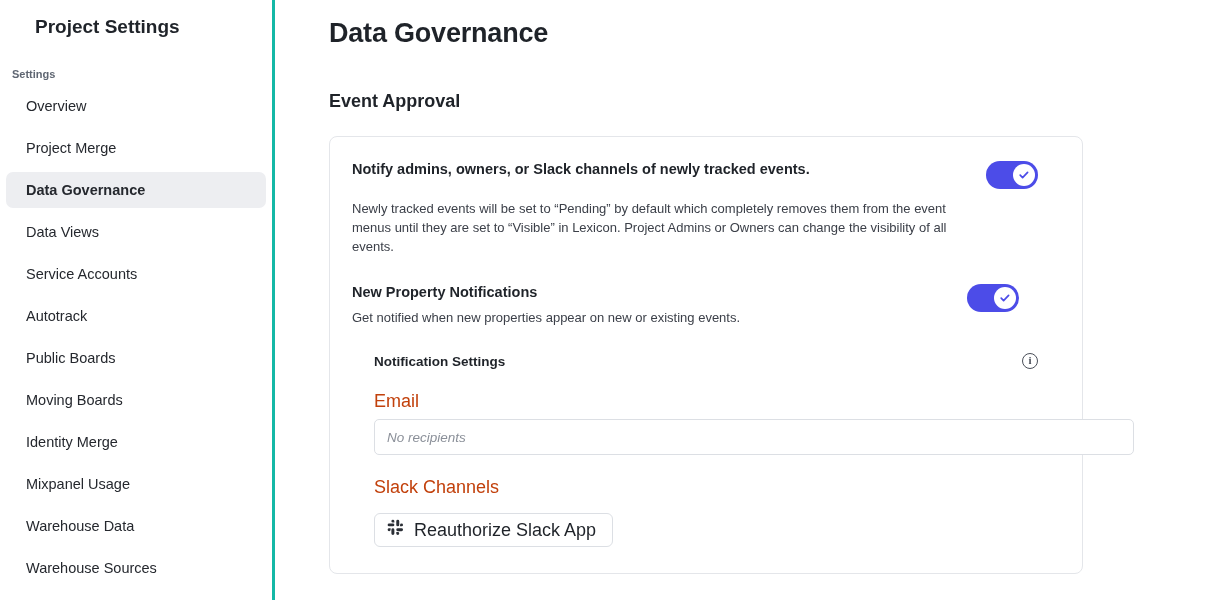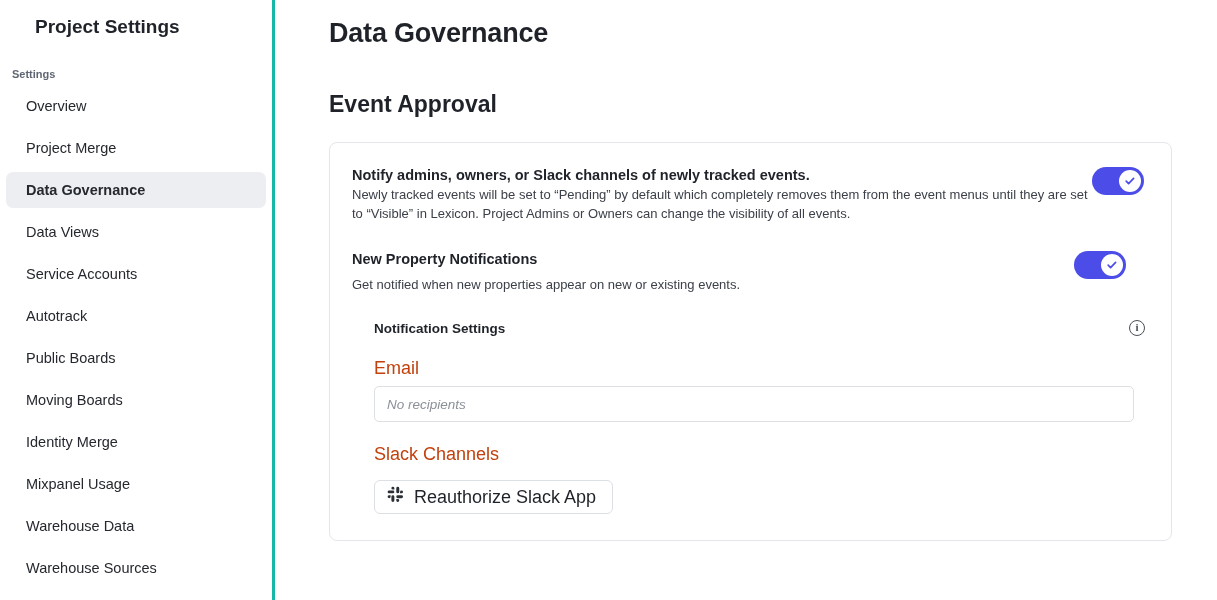--- a/index.html
+++ b/index.html
@@ -68,51 +68,51 @@
     position: relative;
   }
   .page-title {
     font-size: 27px;
     font-weight: bold;
     color: #1f2329;
     margin: 18px 0 0 0;
     letter-spacing: -0.2px;
   }
   .section-title {
-    font-size: 23px;
+    font-size: 18px;
     font-weight: bold;
     color: #1f2329;
     margin: 42px 0 0 0;
   }
   .card {
     margin-top: 24px;
     border: 1px solid #e4e6ea;
     border-radius: 8px;
     background: #ffffff;
-    padding: 22px 26px 26px 22px;
-    width: 843px;
+    padding: 22px 44px 26px 22px;
+    width: 754px;
     position: relative;
   }
   .row {
     display: flex;
     align-items: flex-start;
     justify-content: space-between;
   }
   .row-text { max-width: 740px; }
   .row-heading {
     font-size: 14.5px;
     font-weight: bold;
     color: #1f2329;
     line-height: 20px;
   }
   .row-desc {
     font-size: 13px;
     color: #3c4049;
     line-height: 19px;
-    margin-top: 0;
+    margin-top: 20px;
   }
   .row-desc.tight { margin-top: 6px; }
   .block-2 { margin-top: 26px; }
 
   
   .toggle-col {
     width: 90px;
     display: flex;
     justify-content: center;
     padding-top: 2px;

